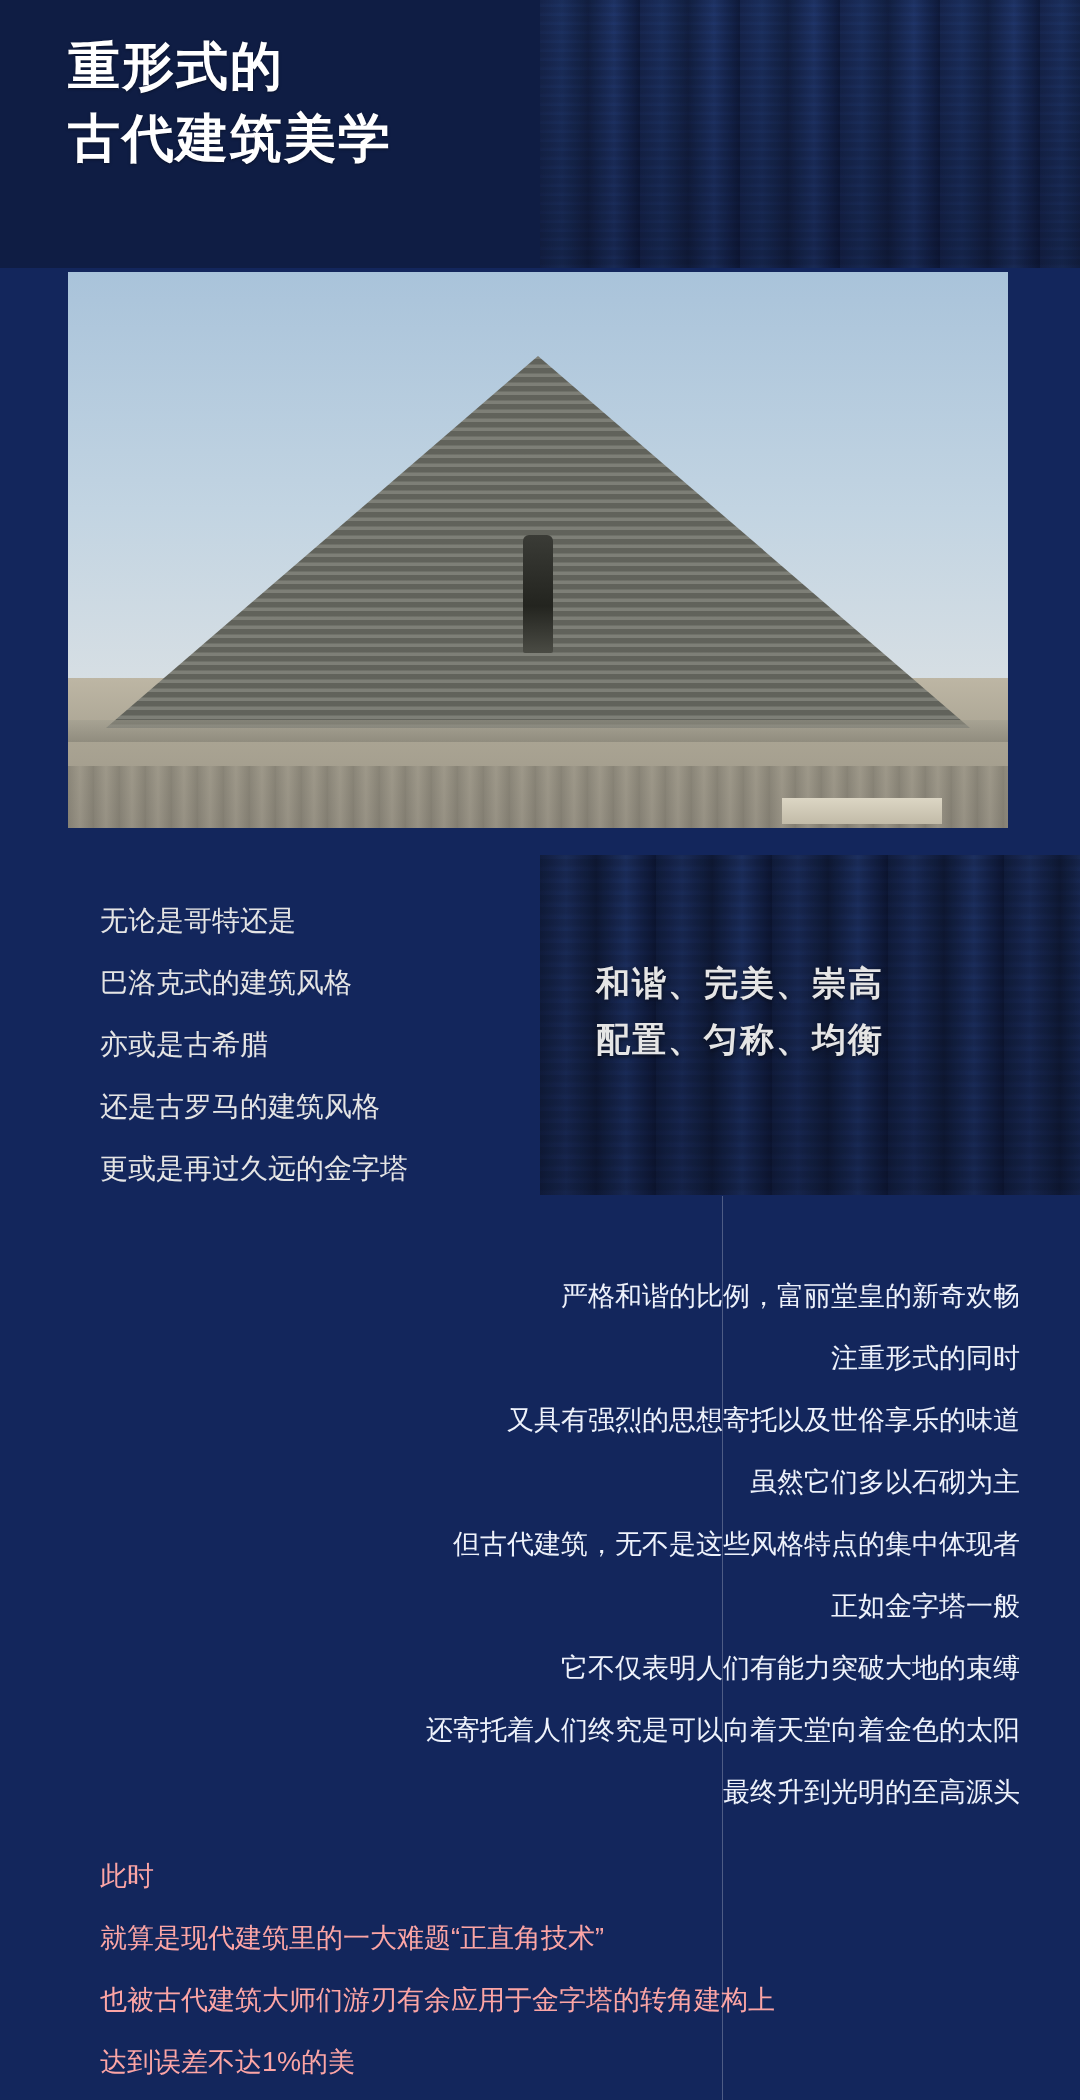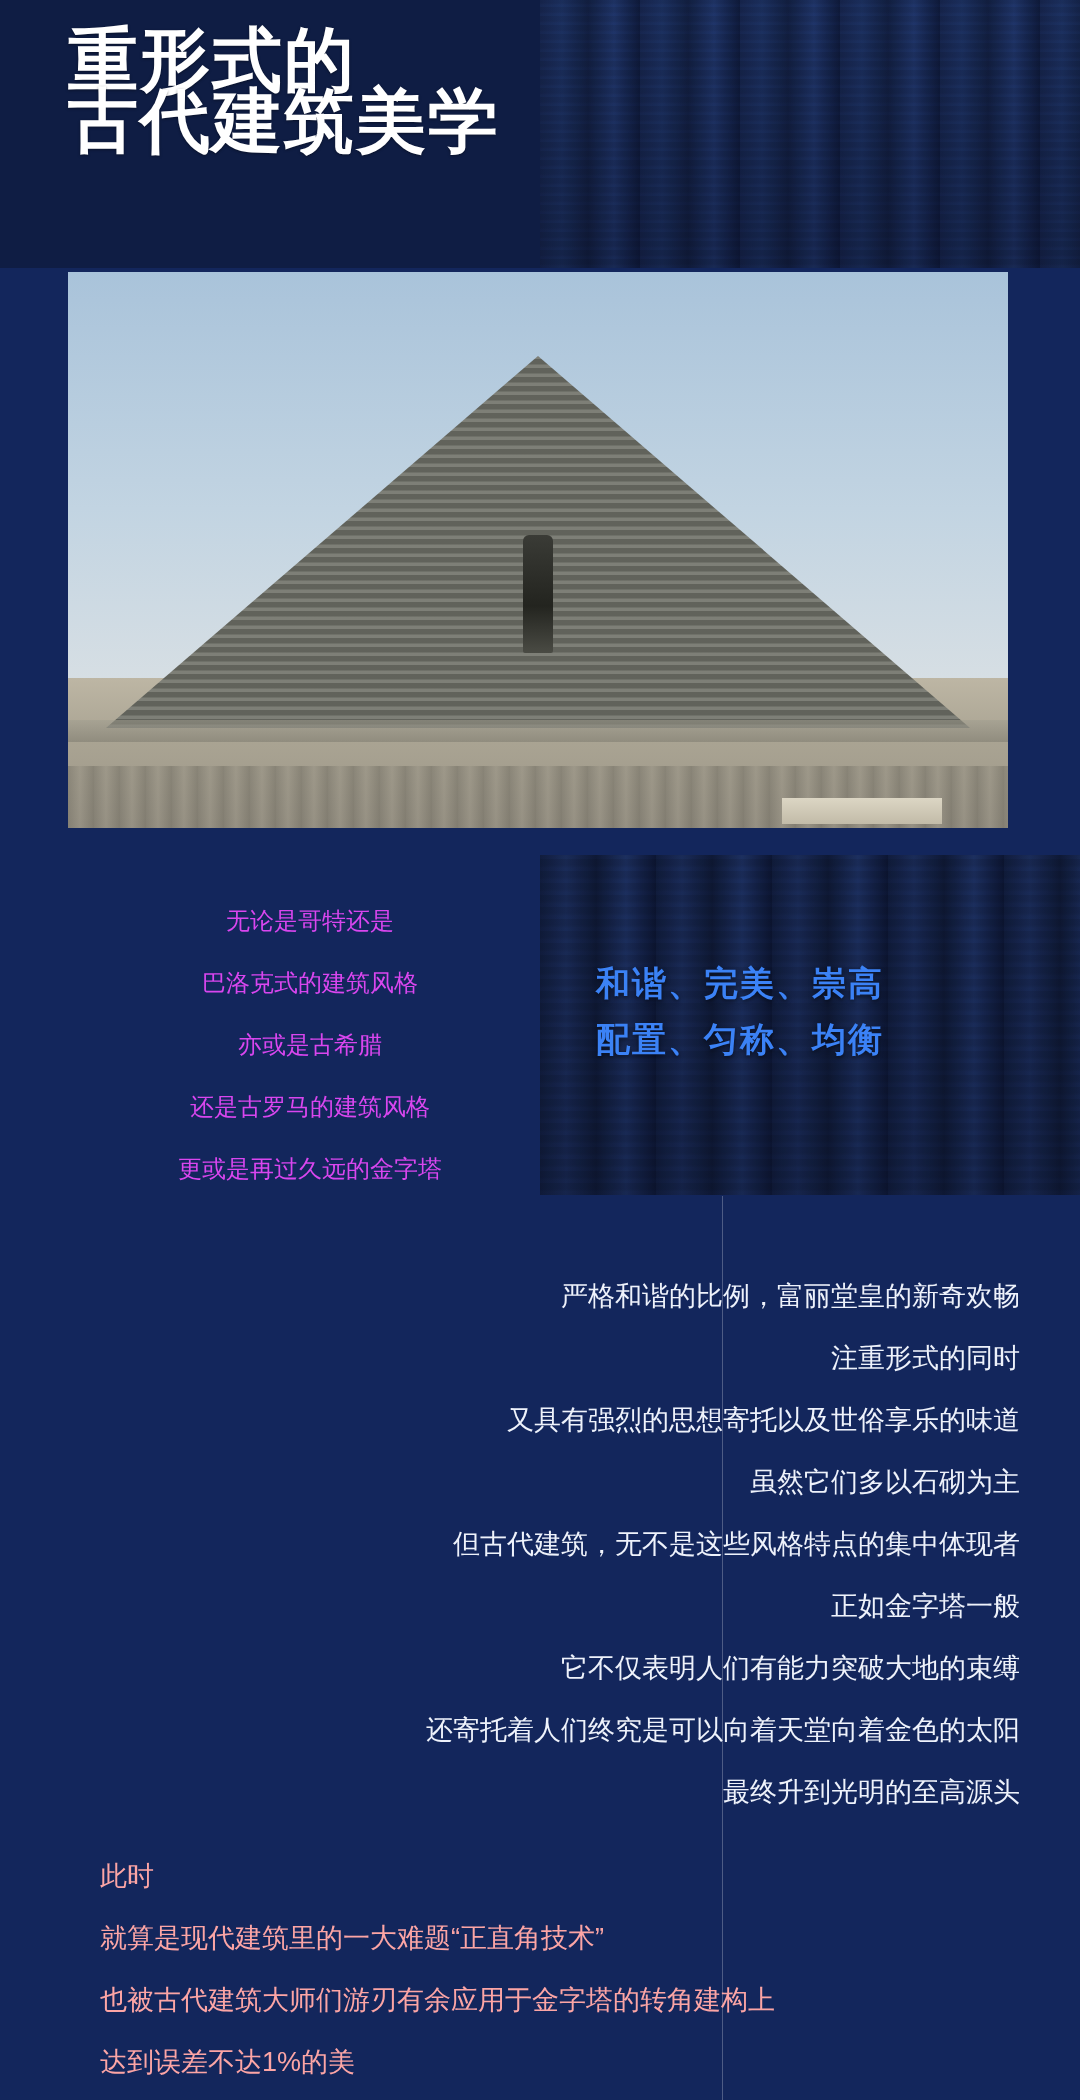--- a/index.html
+++ b/index.html
@@ -77,23 +77,23 @@
     top: 0;
     width: 540px;
     height: 268px;
     background: #0f1d44;
   }
   .title-text {
     position: absolute;
     left: 68px;
     top: 30px;
     color: #ffffff;
-    font-size: 70px;
+    font-size: 52px;
     font-weight: bold;
-    line-height: 61px;
+    line-height: 72px;
     letter-spacing: 2px;
     white-space: pre-line;
     text-shadow: 0 1px 3px rgba(0,0,0,0.4);
   }
 
   
   .hero {
     position: absolute;
     left: 68px;
     top: 272px;
@@ -171,34 +171,33 @@
     height: 26px;
     background: linear-gradient(180deg, #dcd6c4 0%, #c2bba8 100%);
   }
 
   
   .poem-left {
     position: absolute;
     left: 100px;
     top: 890px;
     width: 420px;
-    color: #d946ef;
-    font-size: 24px;
+    color: #e5e5e5;
+    font-size: 28px;
     line-height: 62px;
     white-space: pre-line;
-    text-align: center;
   }
 
   
   .highlight {
     position: absolute;
     left: 596px;
     top: 955px;
     width: 420px;
-    color: #3b82f6;
+    color: #e5e5e5;
     font-size: 34px;
     font-weight: bold;
     line-height: 56px;
     letter-spacing: 2px;
     white-space: pre-line;
     text-shadow: 0 2px 4px rgba(0,0,0,0.5);
   }
 
   
   .vert-divider {

